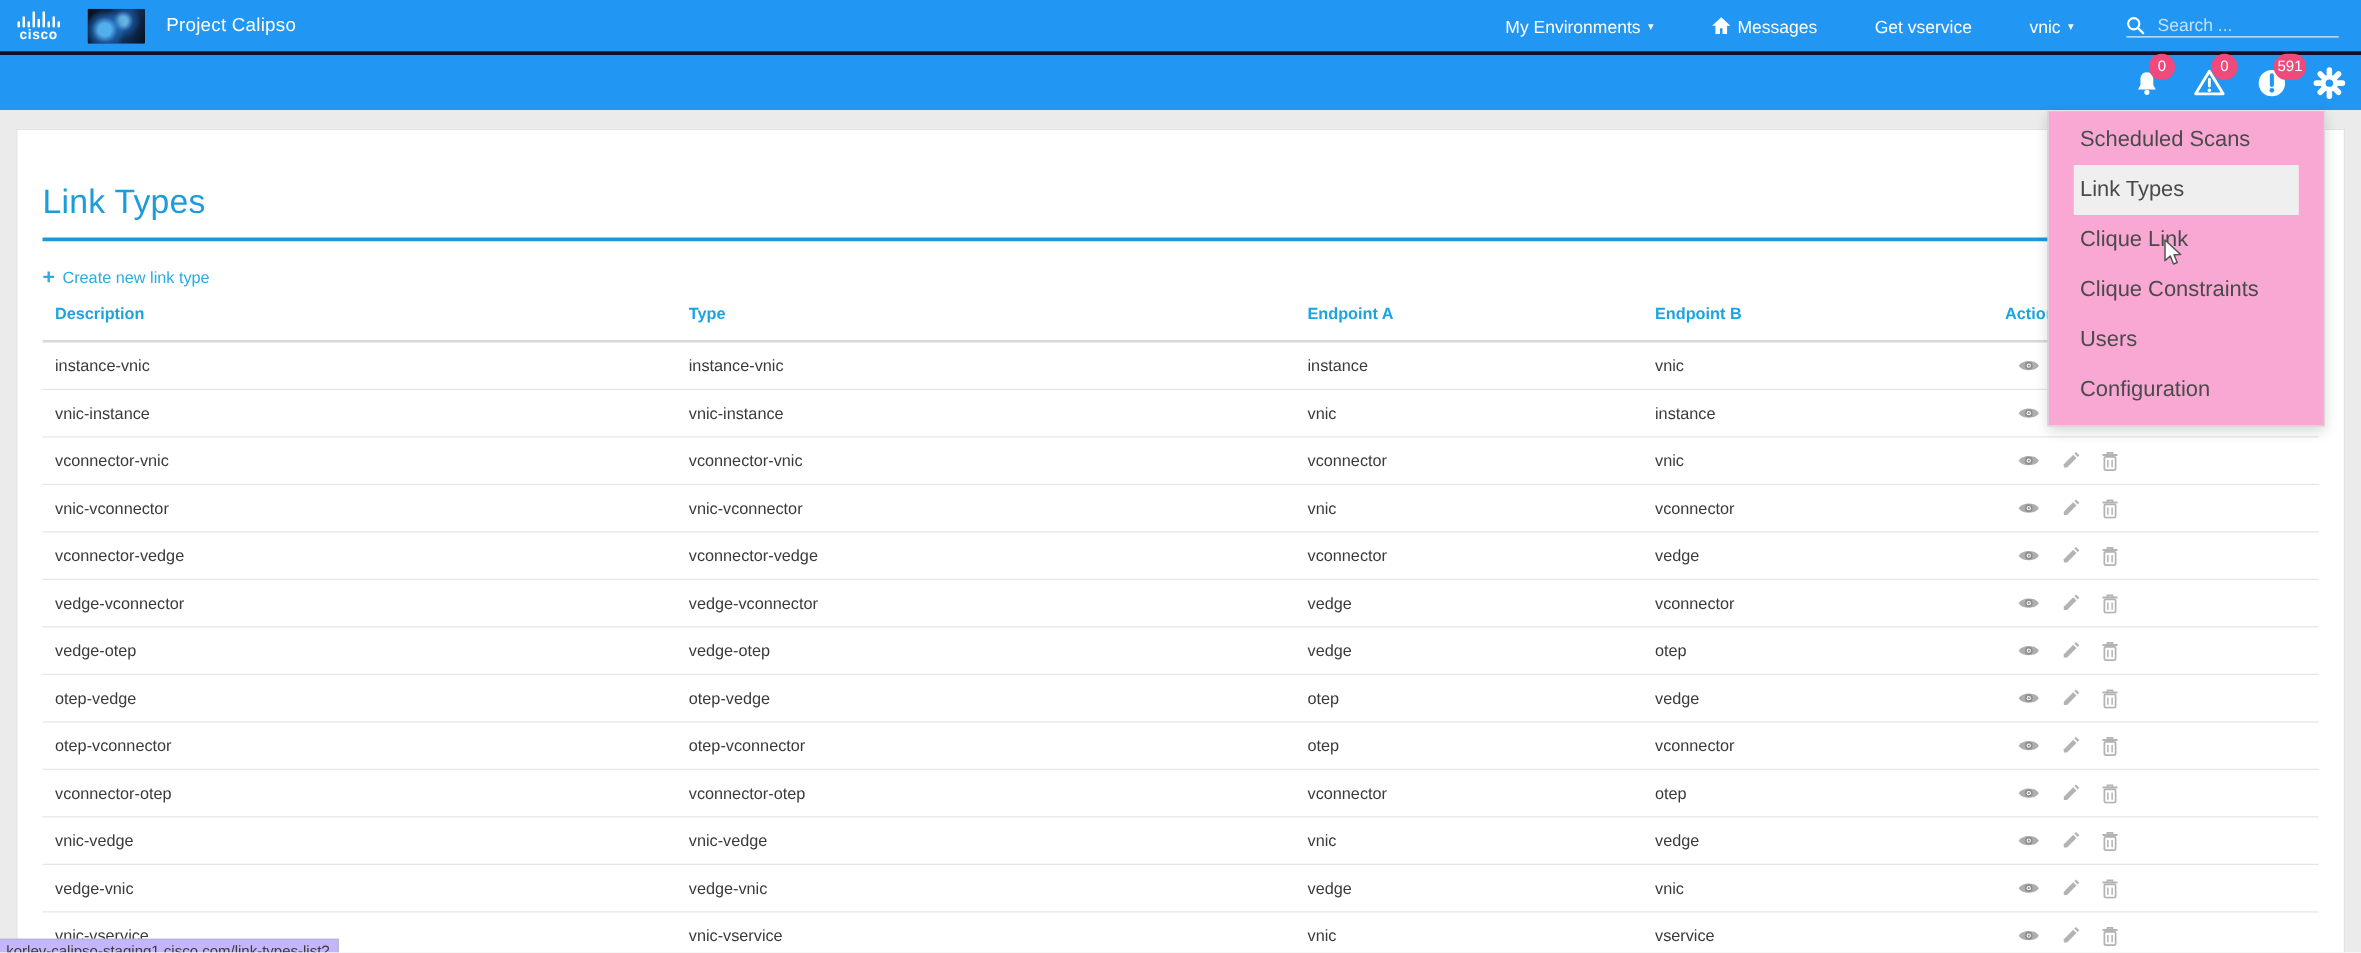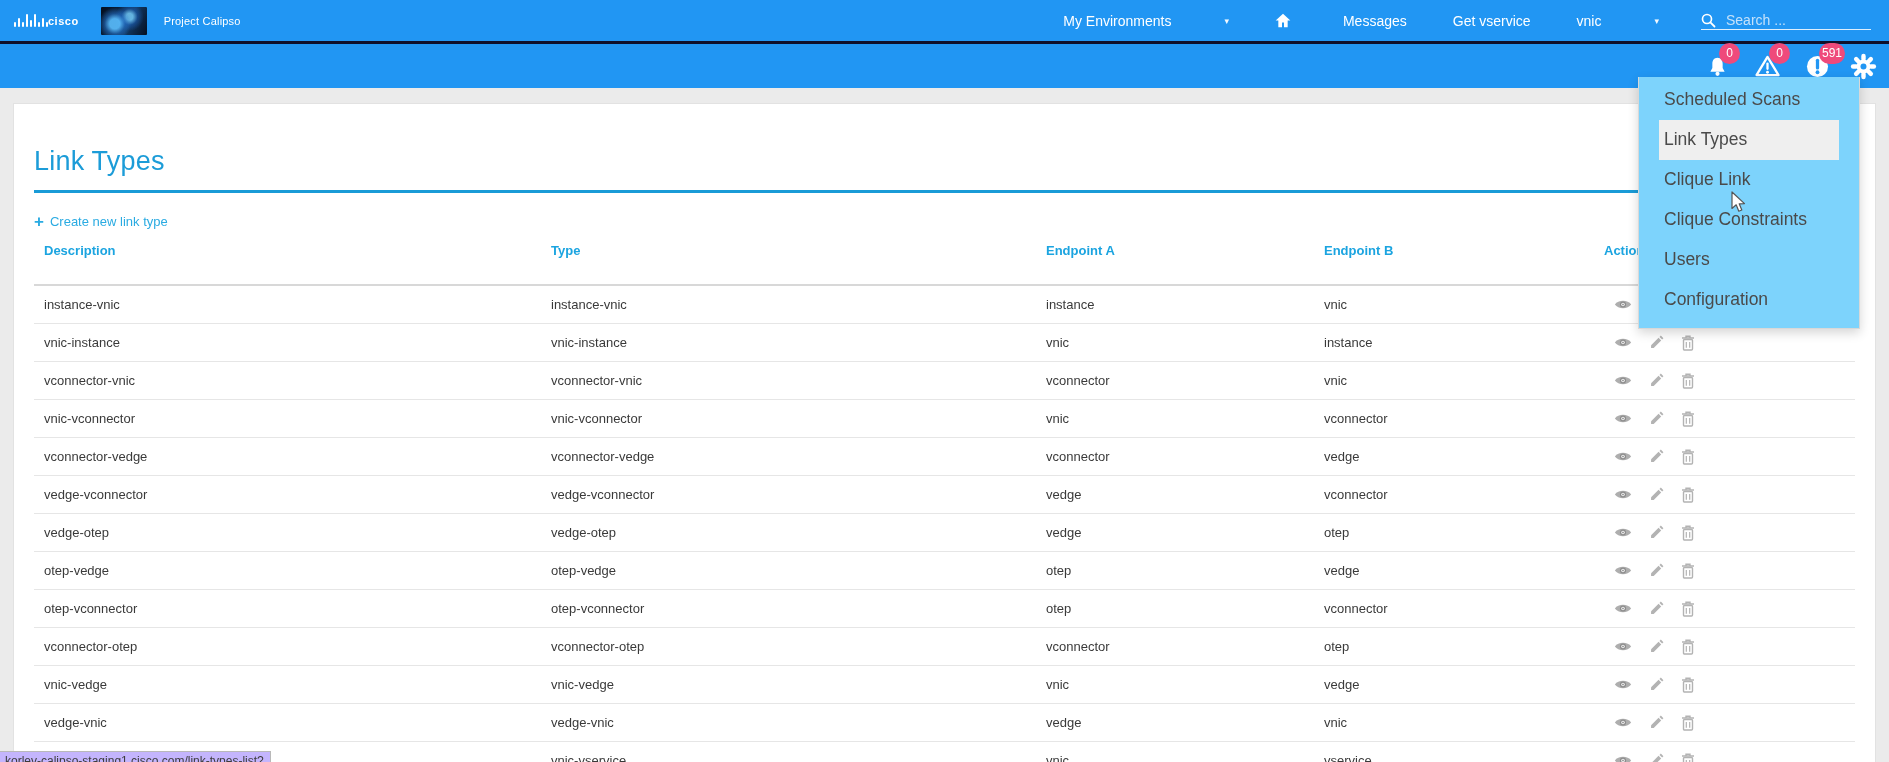--- a/index.html
+++ b/index.html
@@ -7,35 +7,35 @@
     width:1889px;height:762px;overflow:hidden;position:relative;
     background:#ebebeb;
     font-family:"Liberation Sans", sans-serif;
     -webkit-font-smoothing:antialiased;
   }
   
   .navbar{
     height:41px;background:#2196f3;display:flex;align-items:center;
     padding:0 18px 0 14px;color:#fff;position:relative;z-index:40;
   }
-  .logo{display:flex;flex-direction:row;align-items:center;margin-right:22px;}
+  .logo{display:flex;flex-direction:column;align-items:center;margin-right:22px;}
   .logo .bars{display:flex;align-items:flex-end;gap:2px;height:13px;margin-bottom:1px;}
   .logo .bars i{display:block;width:2px;background:#fff;border-radius:1px;}
   .logo .word{font-size:11px;font-weight:bold;letter-spacing:.5px;line-height:10px;}
   .photo-thumb{
     width:46px;height:28px;margin-right:17px;border-radius:1px;
     background:
       radial-gradient(circle at 30% 60%, rgba(90,190,255,.9) 0 14%, rgba(40,120,210,.55) 28%, transparent 45%),
       radial-gradient(circle at 62% 35%, rgba(120,210,255,.8) 0 10%, rgba(30,100,190,.5) 24%, transparent 42%),
       linear-gradient(115deg,#040d1c 0%,#0a2748 45%,#123a66 60%,#050f20 100%);
   }
-  .brand{font-size:11px;letter-spacing:.2px;}
+  .brand{font-size:15px;letter-spacing:.2px;}
   .nav-spacer{flex:1;}
   .nav-links{display:flex;align-items:center;}
-  .nav-item{display:flex;align-items:center;font-size:14px;margin-left:46px;cursor:pointer;white-space:nowrap;gap:47px;}
+  .nav-item{display:flex;align-items:center;font-size:14px;margin-left:46px;cursor:pointer;white-space:nowrap;}
   .caret{font-size:9px;margin-left:6px;opacity:.95;}
   .home-ic{margin-right:5px;display:flex;}
   .searchbox{
     display:flex;align-items:center;margin-left:42px;width:170px;
     border-bottom:1px solid rgba(255,255,255,.85);padding-bottom:0;
   }
   .searchbox svg{flex:0 0 auto;margin-right:8px;}
   .searchbox input{
     background:transparent;border:none;outline:none;color:#fff;
     font-size:14px;width:100%;font-family:"Liberation Sans",sans-serif;
@@ -63,30 +63,30 @@
   .page-title{
     margin:42px 0 0;font-size:27px;font-weight:400;color:#1c9cd8;
     padding-bottom:13px;border-bottom:3px solid #199bd7;letter-spacing:.2px;
   }
   .create-link{
     margin-top:21px;display:flex;align-items:center;color:#2aabe2;
     font-size:13px;cursor:pointer;width:max-content;
   }
   .create-link .plus{font-size:17px;font-weight:bold;margin-right:6px;line-height:13px;}
   .grid{display:grid;grid-template-columns:507px 495px 278px 280px 1fr;}
-  .thead{margin-top:14px;padding-bottom:26px;border-bottom:2px solid #d8d8d8;}
+  .thead{margin-top:14px;padding-bottom:14px;border-bottom:2px solid #d8d8d8;}
   .thead span{font-size:13px;font-weight:bold;color:#1ba4e0;padding-left:10px;}
   .trow{height:37px;align-items:center;border-bottom:1px solid #e6e6e6;}
   .trow span{font-size:13px;color:#3a3a3a;padding-left:10px;}
   .acts{display:flex;align-items:center;gap:7px;padding-left:7px;}
   .act{display:flex;cursor:pointer;}
   
   .dropdown{
-    position:absolute;left:1638px;top:77px;width:222px;box-sizing:border-box;
-    background:#7dd3fc;border:1px solid #d8d8d8;border-top:none;
+    position:absolute;left:1638px;top:89px;width:222px;box-sizing:border-box;
+    background:#f9a8d4;border:1px solid #d8d8d8;border-top:none;
     box-shadow:0 4px 10px rgba(0,0,0,.16);z-index:50;padding:3px 0 8px;
   }
   .dropdown ul{list-style:none;margin:0;padding:0;}
   .dropdown li{
     margin:0 20px;padding:9px 5px 10px;font-size:17.5px;color:#4a4a4a;
     cursor:pointer;white-space:nowrap;
   }
   .dropdown li.active{background:#efefef;}
   .cursor{position:absolute;left:1731px;top:191px;z-index:60;pointer-events:none;}
   

